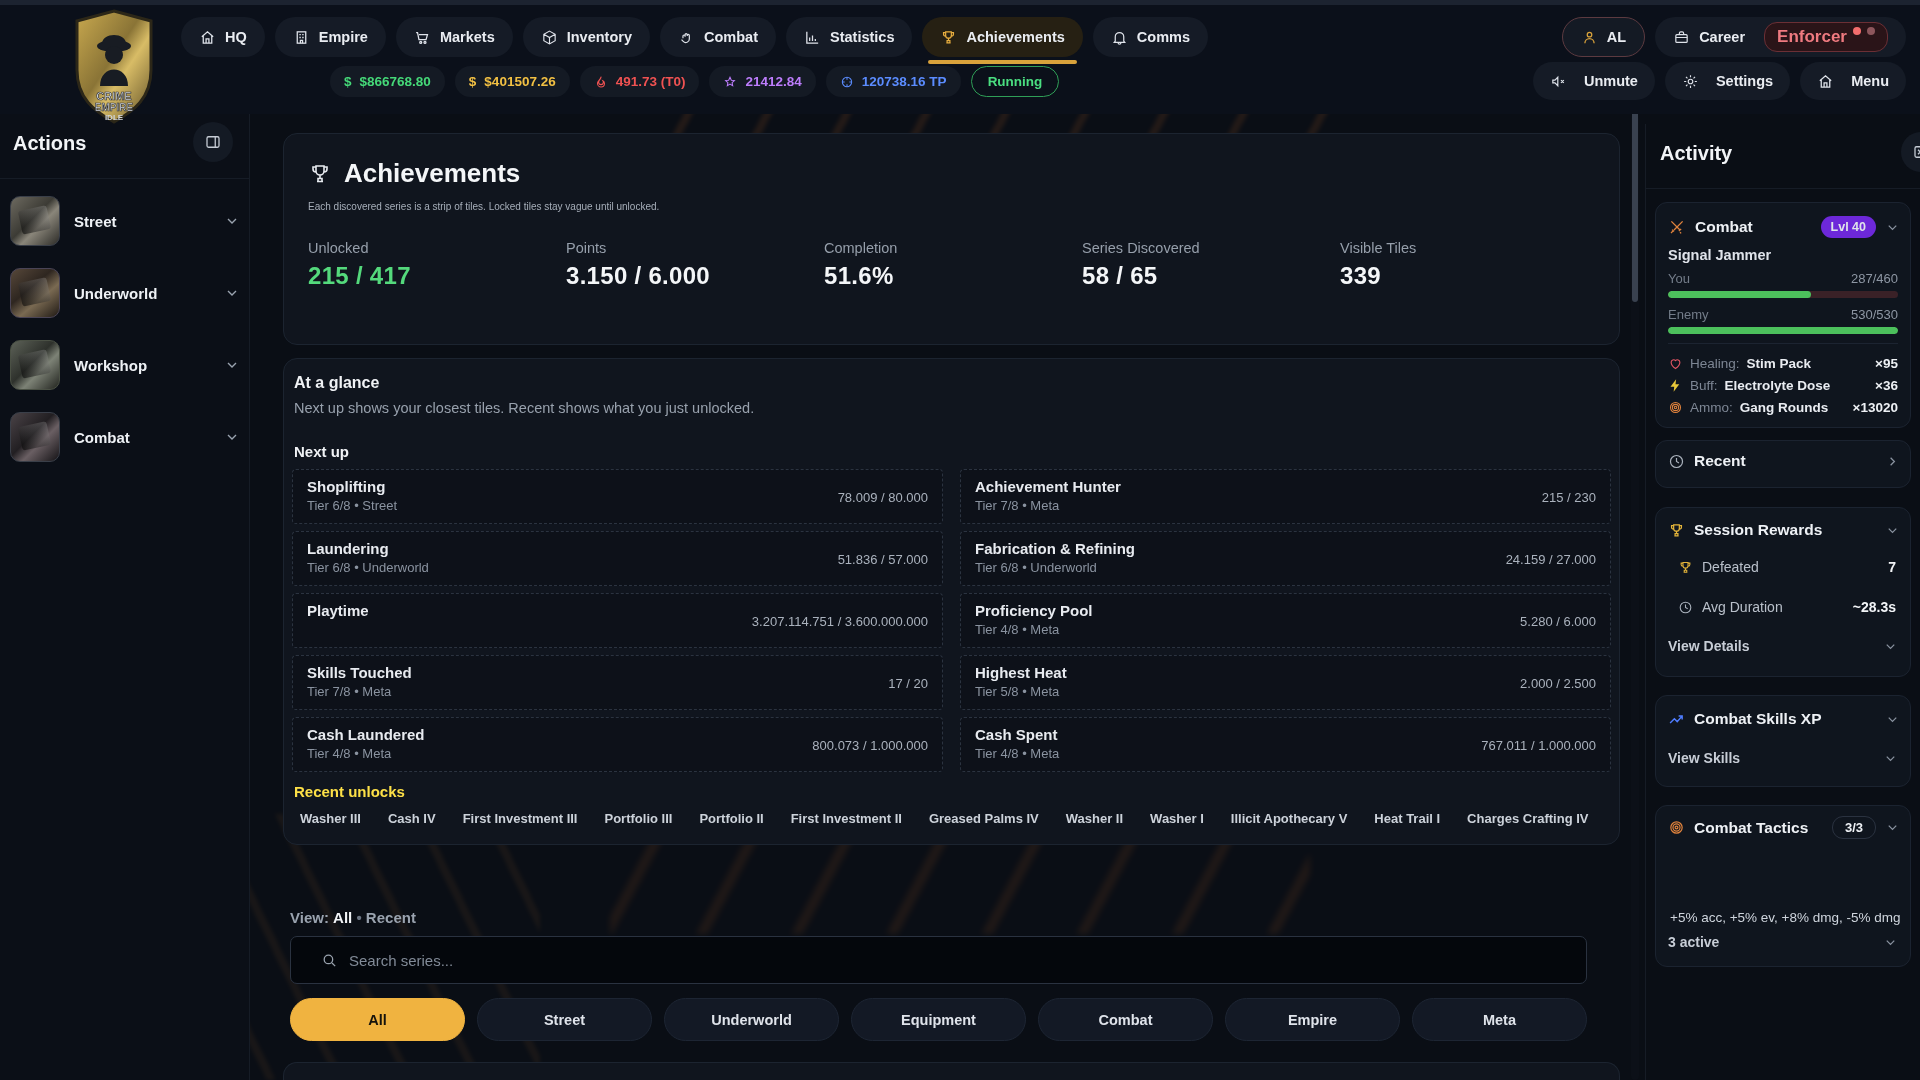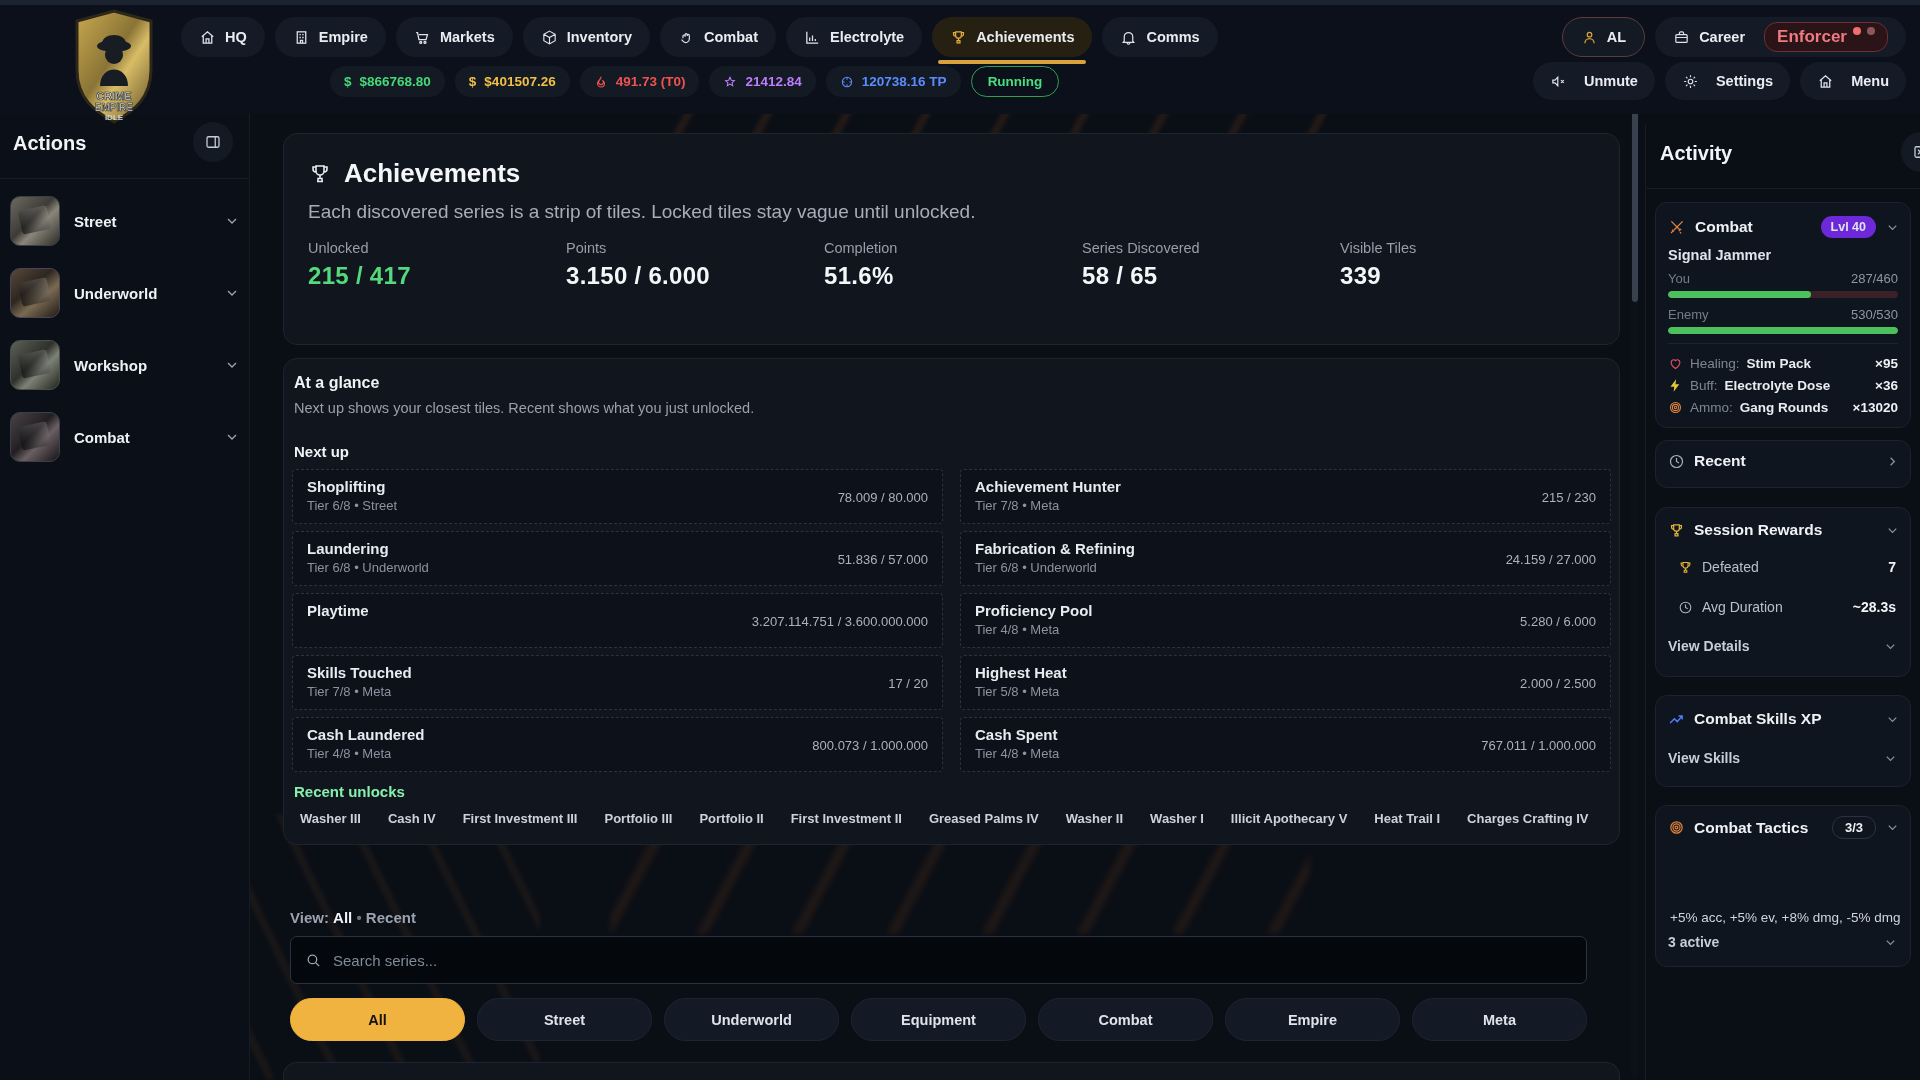--- a/index.html
+++ b/index.html
@@ -66,45 +66,45 @@
     background:repeating-linear-gradient(118deg, transparent 0 26px, #a65a24 26px 34px, transparent 34px 70px); filter:blur(2px); }
   .deco2 { left:360px; top:560px; width:700px; height:260px; opacity:.14;
     background:repeating-linear-gradient(118deg, transparent 0 30px, #a65a24 30px 40px, transparent 40px 84px); filter:blur(3px); }
   .deco3 { left:-10px; top:700px; width:300px; height:266px; opacity:.12;
     background:repeating-linear-gradient(64deg, transparent 0 24px, #8a5a2a 24px 32px, transparent 32px 62px); filter:blur(2px); }
   .card { position:absolute; background:#10151e; border:1px solid #1c2430; border-radius:14px; }
   .hdr-card { left:33px; top:19px; width:1337px; height:212px; padding:0 24px 0 24px; }
   .hdr-title { position:absolute; left:24px; top:24px; display:flex; align-items:center; gap:12px; }
   .hdr-title .ic { color:#e8ebf0; }
   .hdr-title h1 { font-size:26px; font-weight:bold; color:#f4f6f8; }
-  .hdr-sub { position:absolute; left:24px; top:67px; font-size:19px; color:#a6aeb9; }
+  .hdr-sub { position:absolute; left:24px; top:67px; font-size:10px; color:#a6aeb9; }
   .stats-row { position:absolute; left:24px; top:106px; display:flex; width:1290px; }
   .stat { width:266px; }
   .stat .s-label { font-size:14.5px; color:#969fab; }
   .stat .s-value { margin-top:6px; font-size:24px; font-weight:bold; color:#f4f6f8; letter-spacing:.3px; }
   .stat .s-value.green { color:#54d97c; }
 
   .glance-card { left:33px; top:244px; width:1337px; height:487px; padding:0 10px; }
   .g-title { position:absolute; left:10px; top:15px; font-size:16px; font-weight:bold; color:#f0f2f5; }
   .g-sub { position:absolute; left:10px; top:41px; font-size:14.5px; color:#98a1ad; }
   .g-next { position:absolute; left:10px; top:84px; font-size:15px; font-weight:bold; color:#f0f2f5; }
   .g-grid { position:absolute; left:8px; top:110px; width:1319px; display:grid;
     grid-template-columns:1fr 1fr; column-gap:17px; row-gap:7px; }
   .tile { height:55px; border:1px dashed #2b3340; border-radius:4px; padding:8px 14px; position:relative; background:rgba(8,12,18,.35); }
   .tile .t-name { font-size:15px; font-weight:bold; color:#e8ebf0; }
   .tile .t-meta { margin-top:3px; font-size:13px; color:#8a93a0; }
   .tile .t-prog { position:absolute; right:14px; top:50%; transform:translateY(-50%); font-size:13px; color:#aab2bd; }
-  .g-recent { position:absolute; left:10px; top:424px; font-size:15px; font-weight:bold; color:#86efac; }
+  .g-recent { position:absolute; left:10px; top:424px; font-size:15px; font-weight:bold; color:#fde047; }
   .chips { position:absolute; left:16px; top:452px; width:1300px; display:flex; gap:27px; }
   .chip { font-size:13px; font-weight:bold; color:#ccd2da; white-space:nowrap; }
 
   .view-row { position:absolute; left:40px; top:795px; font-size:15px; color:#9aa3af;font-weight:bold; }
   .view-row b { color:#f2f4f7; } .view-row .sep { color:#6b7482; }
   .search { position:absolute; left:40px; top:822px; width:1297px; height:48px; background:#04070c;
-    border:1px solid #2a3240; border-radius:7px; display:flex; align-items:center; gap:11px; padding:0 14px; }
+    border:1px solid #2a3240; border-radius:7px; display:flex; align-items:center; gap:11px; padding:0 30px; }
   .search .ic { color:#9aa3af; }
   .search input { background:transparent; border:none; outline:none; color:#c7cdd6; font-size:15px;
     font-family:"Liberation Sans",sans-serif; width:1200px; }
   .search input::placeholder { color:#828b98; }
   .tabs { position:absolute; left:40px; top:884px; width:1297px; display:flex; gap:12px; }
   .tab { flex:1; height:43px; border-radius:22px; background:#131925; border:1px solid #1d2533;
     display:flex; align-items:center; justify-content:center; font-size:14.5px; font-weight:bold; color:#dfe3ea; }
   .tab.active { background:#f0b340; border-color:#f0b340; color:#15130c; }
   .bottom-strip { position:absolute; left:33px; top:948px; width:1337px; height:18px;
     background:#10151e; border:1px solid #1c2430; border-radius:14px 14px 0 0; border-bottom:none; }
@@ -228,21 +228,21 @@
             </svg>
           </span>
         <span>Combat</span>
       </div>
       <div class="pill">
         <span class="ic">
             <svg width="17" height="17" viewBox="0 0 24 24" fill="none" stroke="currentColor" stroke-width="1.8">
               <path d="M4 4v16h16M8 17v-5M12 17v-8M16 17v-3"></path>
             </svg>
           </span>
-        <span>Electrolyte</span>
+        <span>Statistics</span>
       </div>
       <div class="pill nav-active">
         <span class="ic">
             <svg width="17" height="17" viewBox="0 0 24 24" fill="none" stroke="currentColor" stroke-width="1.7">
               <path d="M8 4h8v5a4 4 0 0 1-8 0Z M8 5H5v2a3 3 0 0 0 3 3M16 5h3v2a3 3 0 0 1-3 3M12 13v3M9 19.5h6M10 16.5h4v3h-4Z"></path>
             </svg>
           </span>
         <span>Achievements</span>
       </div>
       <div class="pill">

